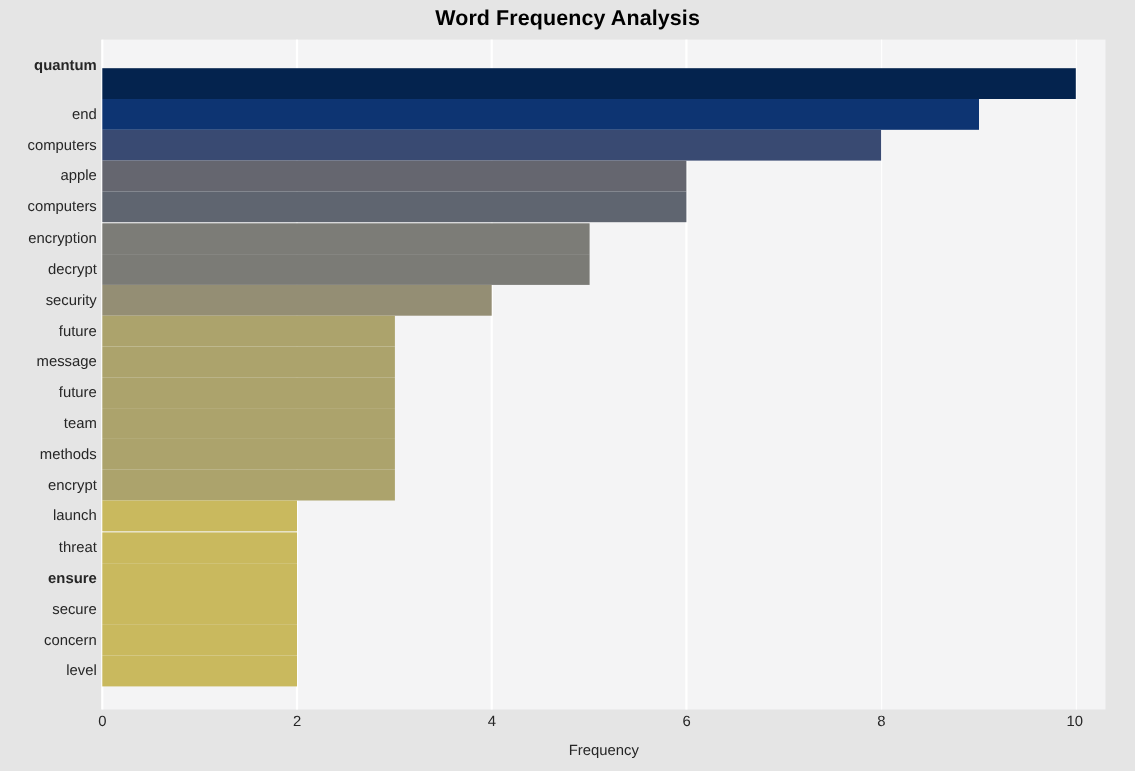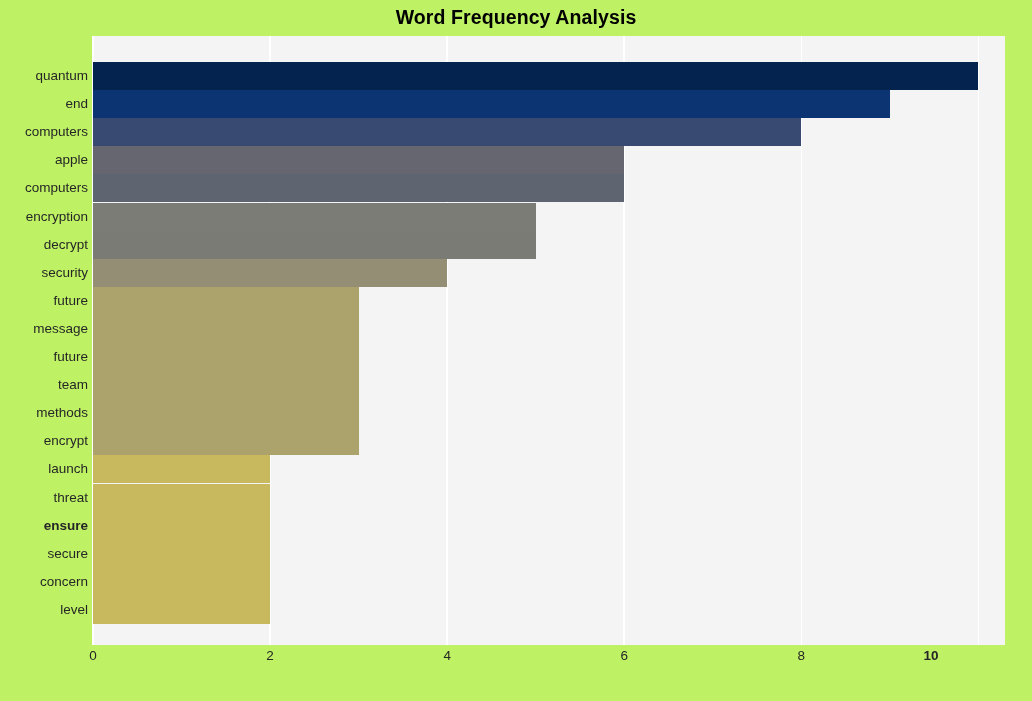--- a/index.html
+++ b/index.html
@@ -11,21 +11,21 @@
     width: 1032px;
     height: 701px;
     font-family: "Liberation Sans", sans-serif;
     overflow: hidden;
   }
 
   #figure {
     position: relative;
     width: 1032px;
     height: 701px;
-    background: #bef264;
+    background: #e5e5e5;
   }
 
   
   #chart-title {
     position: absolute;
     left: 0;
     top: 6px;
     width: 1032px;
     text-align: center;
     font-size: 19.5px;
@@ -147,21 +147,21 @@
         <div class="bar" title="launch: 2" style="width: 177.087px; top: 419.474px; background: rgb(201, 185, 94);"></div>
         <div class="bar" title="threat: 2" style="width: 177.087px; top: 447.579px; background: rgb(201, 185, 94);"></div>
         <div class="bar" title="ensure: 2" style="width: 177.087px; top: 475.684px; background: rgb(201, 185, 94);"></div>
         <div class="bar" title="secure: 2" style="width: 177.087px; top: 503.789px; background: rgb(201, 185, 94);"></div>
         <div class="bar" title="concern: 2" style="width: 177.087px; top: 531.895px; background: rgb(201, 185, 94);"></div>
         <div class="bar" title="level: 2" style="width: 177.087px; top: 560px; background: rgb(201, 185, 94);"></div>
       </div>
   </div>
 
   <div id="ylabels-layer">
-      <div class="ylabel" style="top: 33px;">quantum</div>
+      <div class="ylabel" style="top: 17px; font-weight: bold;">quantum</div>
       <div class="ylabel" style="top: 61.1053px;">end</div>
       <div class="ylabel" style="top: 89.2105px;">computers</div>
       <div class="ylabel" style="top: 117.316px;">apple</div>
       <div class="ylabel" style="top: 145.421px;">computers</div>
       <div class="ylabel" style="top: 173.526px;">encryption</div>
       <div class="ylabel" style="top: 201.632px;">decrypt</div>
       <div class="ylabel" style="top: 229.737px;">security</div>
       <div class="ylabel" style="top: 257.842px;">future</div>
       <div class="ylabel" style="top: 285.947px;">message</div>
       <div class="ylabel" style="top: 314.053px;">future</div>
@@ -175,17 +175,18 @@
       <div class="ylabel" style="top: 538.895px;">concern</div>
       <div class="ylabel" style="top: 567px;">level</div>
     </div>
 
   <div id="xticks-layer">
       <div class="xtick" style="left: 93px;">0</div>
       <div class="xtick" style="left: 270.087px;">2</div>
       <div class="xtick" style="left: 447.175px;">4</div>
       <div class="xtick" style="left: 624.262px;">6</div>
       <div class="xtick" style="left: 801.35px;">8</div>
-      <div class="xtick" style="left: 931px; font-weight: bold;">10</div>
+      <div class="xtick" style="left: 977px;">10</div>
     </div>
 
+  <div id="xaxis-title">Frequency</div>
 
 </div>
 
 </body></html>

